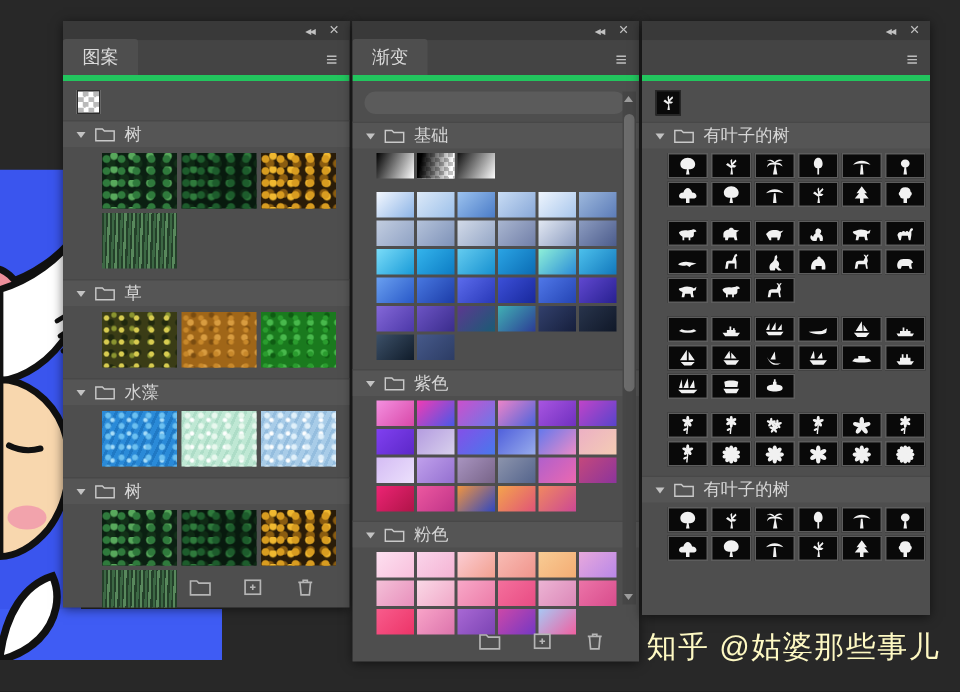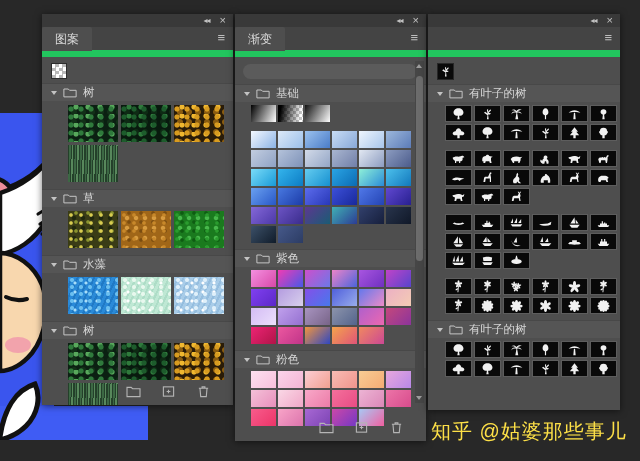--- a/index.html
+++ b/index.html
@@ -5,21 +5,21 @@
   html,body{margin:0;padding:0;background:#1d1d1d;}
   .stage{position:relative;width:640px;height:461px;background:#282828;overflow:hidden;
          font-family:"Liberation Sans","DejaVu Sans",sans-serif;}
   
   .cartoon{position:absolute;left:0;top:113px;width:150px;height:327px;z-index:1;}
   
   .panel{position:absolute;background:#4e4e4e;z-index:2;box-shadow:0 1px 7px rgba(0,0,0,.55);overflow:hidden;}
   .ptop{height:13px;background:#393939;display:flex;justify-content:flex-end;align-items:center;gap:10px;padding:0 7px;}
   .ptop .collapse{color:#c2c2c2;font-size:8px;letter-spacing:-1px;line-height:1;cursor:default;}
   .ptop .close{color:#c2c2c2;font-size:11px;line-height:1;cursor:default;}
-  .tabbar{height:23px;background:#444444;display:flex;align-items:center;border-bottom:7px solid #22c55e;}
+  .tabbar{height:23px;background:#444444;display:flex;align-items:flex-end;border-bottom:4px solid #22c55e;}
   .tab{background:#4e4e4e;color:#dadada;font-size:12px;padding:4px 13px 3px;border-radius:2px 2px 0 0;}
   .menu{margin-left:auto;color:#bdbdbd;font-size:13px;padding:0 8px 3px 0;}
   .previewrow{display:flex;align-items:center;padding:6px 0 4px 9px;}
   .checker-sq{width:14px;height:14px;border:1px solid #2d2d2d;background:#fff repeating-conic-gradient(#b9b9b9 0 25%,#ffffff 0 50%);background-size:7px 7px;}
   .shape-preview{width:15px;height:15px;background:#0a0a0a;border:1px solid #272727;}
   .shape-preview svg{width:13px;height:13px;display:block;margin:1px auto;fill:#efefef;}
   .searchbar{margin:7px 8px 5px;height:15px;background:#5b5b5b;border:none;border-radius:8px;width:158px;display:block;padding:0 8px;color:#ddd;font-size:11px;outline:none;}
   .ghead{height:17px;display:flex;align-items:center;gap:6px;padding-left:9px;background:#555555;border-top:1px solid #484848;}
   .chev{width:0;height:0;border-left:3.5px solid transparent;border-right:3.5px solid transparent;border-top:4.5px solid #c3c3c3;}
   .fold{width:14px;height:11px;}
@@ -33,21 +33,21 @@
   .sgrid{grid-template-columns:repeat(6,27px);gap:2px;padding:3px 0 6px 17px;}
   .scell{width:27px;height:17px;background:#090909;border:1px solid #5d5d5d;box-sizing:border-box;display:flex;align-items:center;justify-content:center;}
   .scell svg{width:19px;height:14px;fill:#f1f1f1;display:block;}
   .toolbar{position:absolute;bottom:3px;left:0;right:0;height:21px;display:flex;justify-content:flex-end;align-items:center;gap:20px;padding-right:22px;}
   .tbtn svg{width:15px;height:13px;stroke:#b5b5b5;fill:none;stroke-width:1.2;display:block;}
   .vscroll{position:absolute;right:2px;top:47px;bottom:38px;width:9px;background:#464646;}
   .vscroll .thumb{position:absolute;left:1px;right:1px;top:15px;height:185px;background:#6c6c6c;border-radius:4px;}
   .arr{position:absolute;left:1px;width:0;height:0;border-left:3.5px solid transparent;border-right:3.5px solid transparent;}
   .arr.up{top:3px;border-bottom:4px solid #9d9d9d;}
   .arr.down{bottom:3px;border-top:4px solid #9d9d9d;}
-  .watermark{position:absolute;left:431px;top:418px;z-index:3;color:#fde047;font-size:20px;letter-spacing:1px;white-space:nowrap;}
+  .watermark{position:absolute;left:431px;top:418px;z-index:3;color:#fef9c3;font-size:20px;letter-spacing:1px;white-space:nowrap;}
 </style>
 </head>
 <body>
 
 <div class="stage">
 
   <svg class="cartoon" viewBox="0 0 150 327">
     <rect x="0" y="0" width="54" height="294" fill="#3a55ee"></rect>
     <rect x="0" y="293" width="148" height="34" fill="#3f5cf4"></rect>
     <path d="M54 40 C42 58 22 72 0 78" stroke="#111" stroke-width="6" fill="none"></path>

